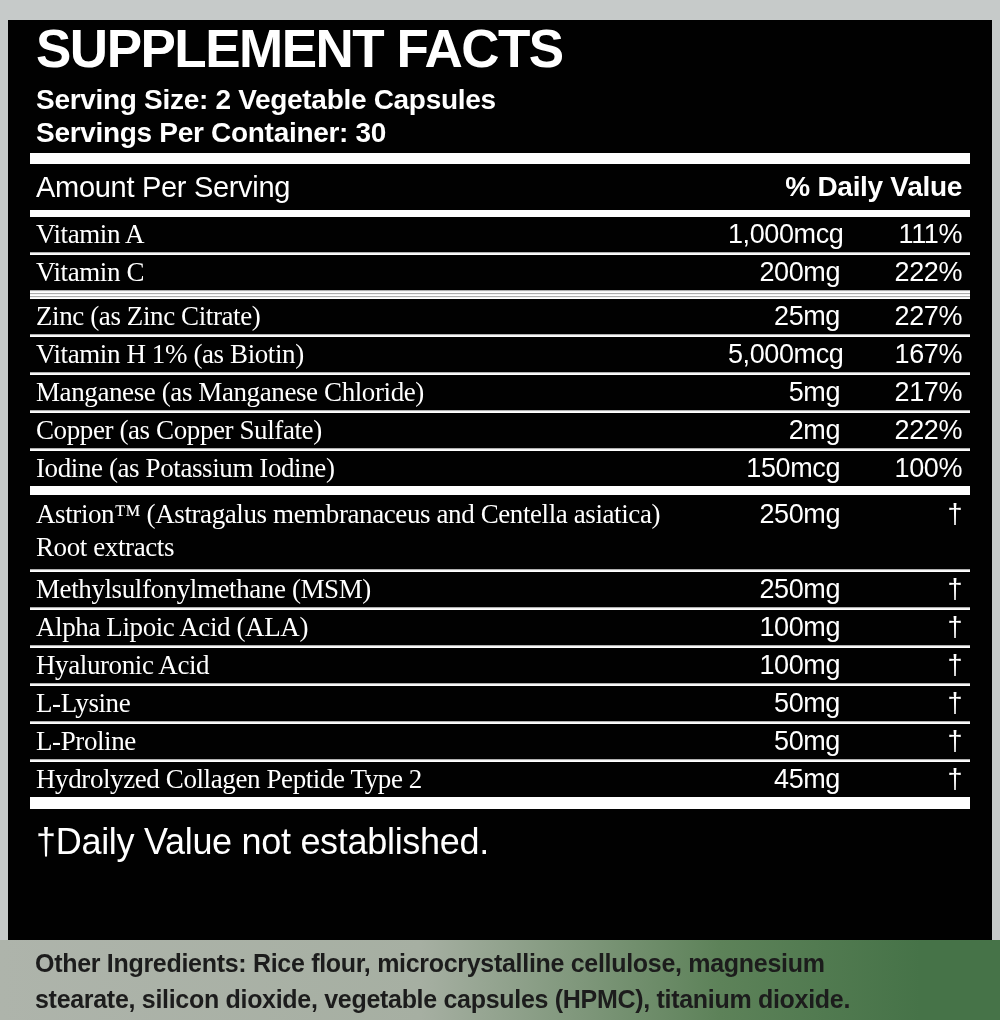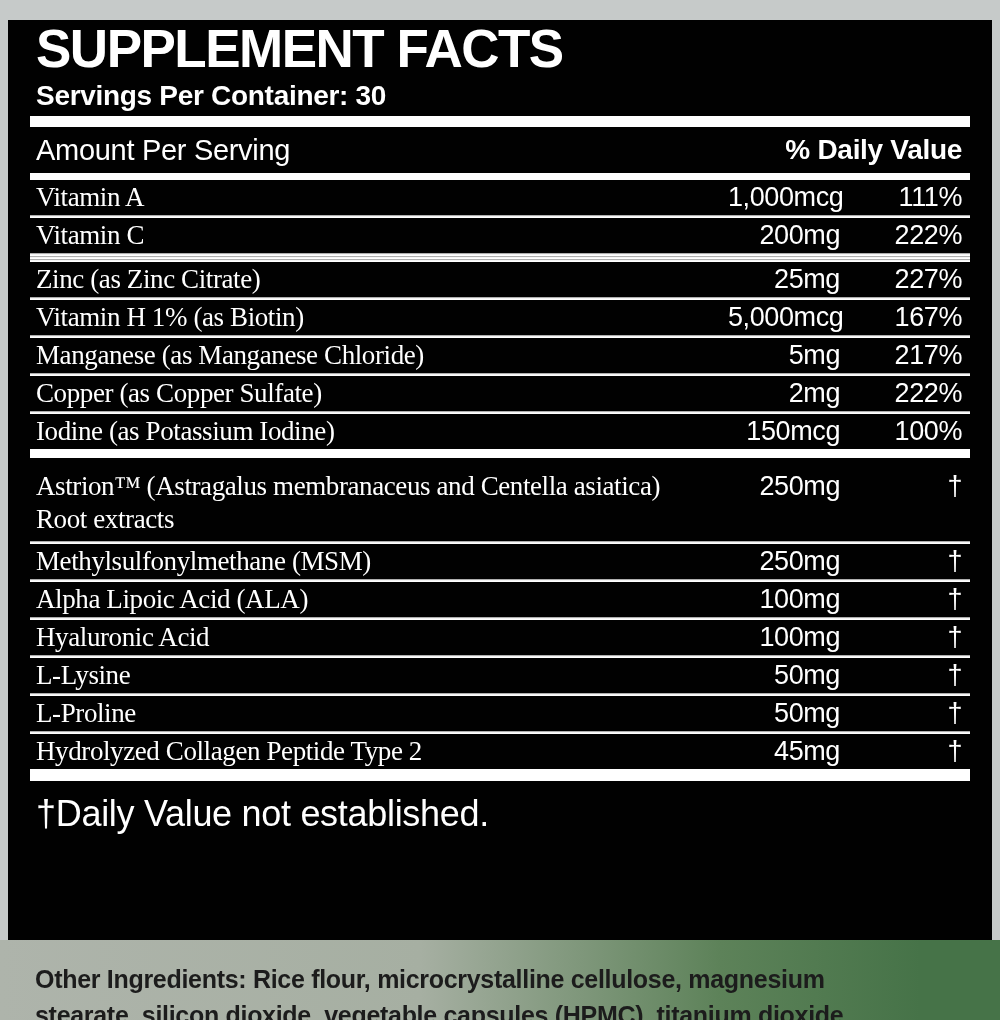--- a/index.html
+++ b/index.html
@@ -41,52 +41,53 @@
   .bar-4{height:12px;}
   .header-row{
     height:46px;display:flex;align-items:center;
   }
   .h-left{flex:1;padding-left:6px;font-size:29px;font-weight:normal;letter-spacing:-0.3px;}
   .h-right{width:300px;text-align:right;padding-right:8px;font-size:28px;font-weight:bold;letter-spacing:-0.3px;}
   .row{
     height:35px;display:flex;align-items:center;
     font-size:27px;letter-spacing:-0.4px;
   }
-  .row.tall{height:71px;align-items:flex-start;padding-top:12px;line-height:33px;}
+  .row.tall{height:71px;align-items:flex-start;padding-top:3px;line-height:33px;}
   .c-name{flex:1;padding-left:6px;white-space:pre-line;font-family:Liberation Serif, serif;}
   .c-amt{width:112px;margin-right:8px;text-align:right;}
   .c-dv{width:114px;padding-right:8px;text-align:right;}
   .divider{
     height:3px;width:100%;
     background:linear-gradient(to bottom,#8a8a8a 0%,#ffffff 55%);
   }
   .footnote{
     margin:12px 0 0 6px;
     font-size:36px;letter-spacing:-0.3px;
   }
   .bottom{
     width:1000px;height:80px;
     box-sizing:border-box;
     background:linear-gradient(to right,#aeb4ab 0%,#a6afa2 42%,#5d8259 72%,#467348 92%);
     color:#1c1c1c;
-    padding:21px 20px 0 35px;
+    padding:5px 20px 0 35px;
   }
   .other{
     font-size:25px;line-height:36px;
     font-weight:bold;letter-spacing:-0.3px;
     white-space:pre-line;
   }
 </style>
 </head>
 <body>
 
 <div class="frame">
   <div class="panel">
 
     <div class="title">SUPPLEMENT FACTS</div>
+    <div class="serving first">Serving Size: 2 Vegetable Capsules</div>
     <div class="serving">Servings Per Container: 30</div>
 
     <div class="bar bar-1"></div>
 
     <div class="header-row">
       <div class="h-left">Amount Per Serving</div>
       <div class="h-right">% Daily Value</div>
     </div>
 
     <div class="bar bar-2"></div>

